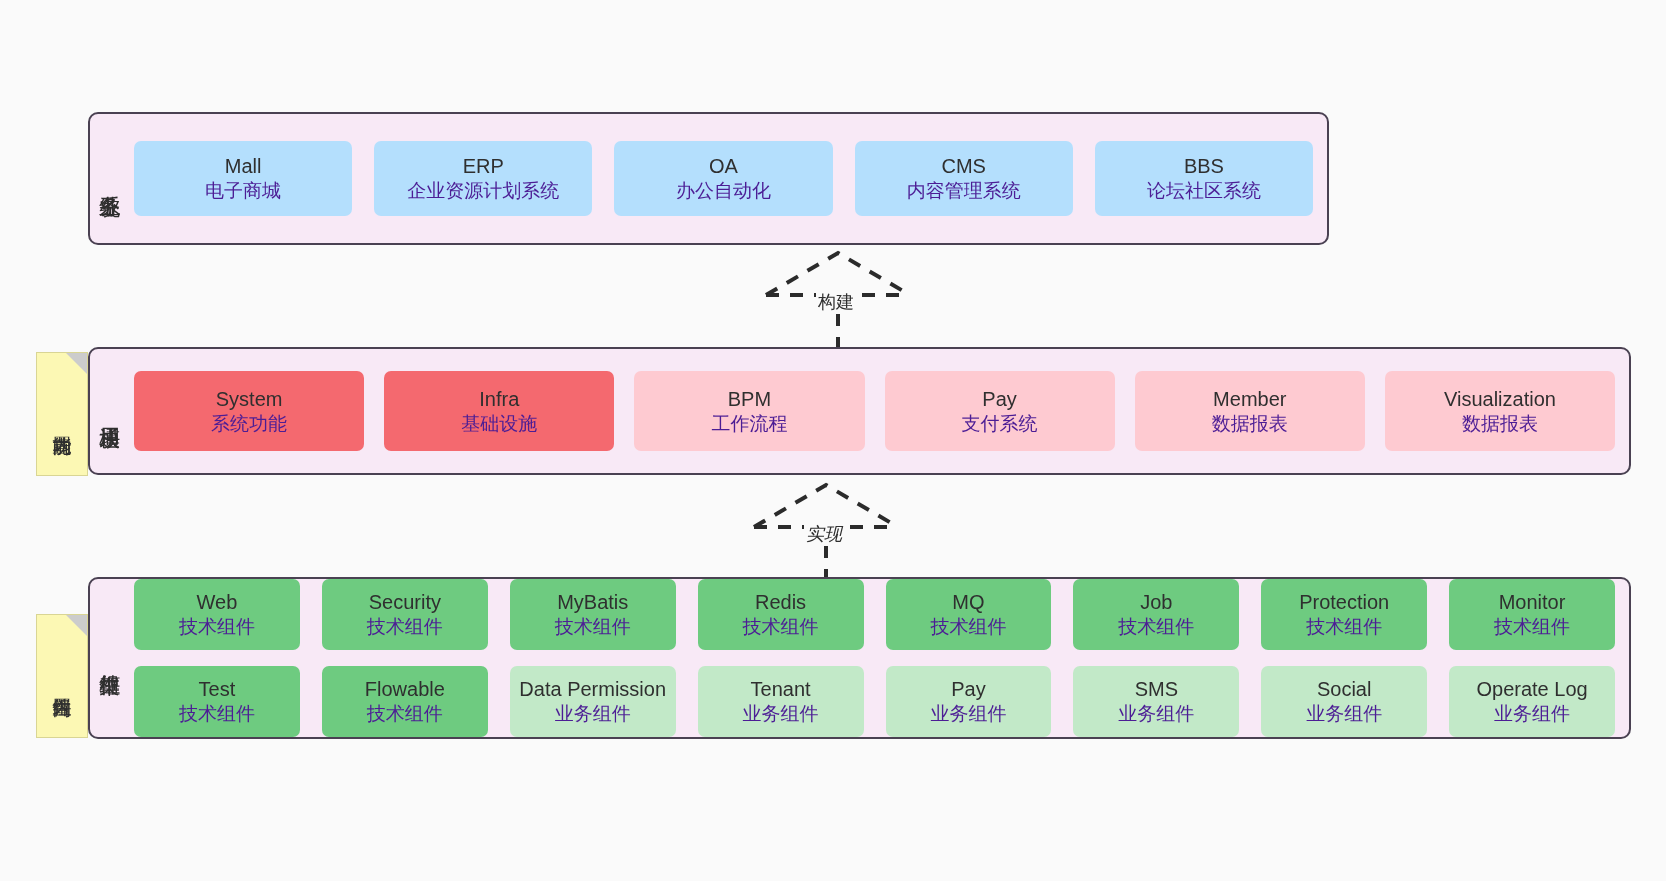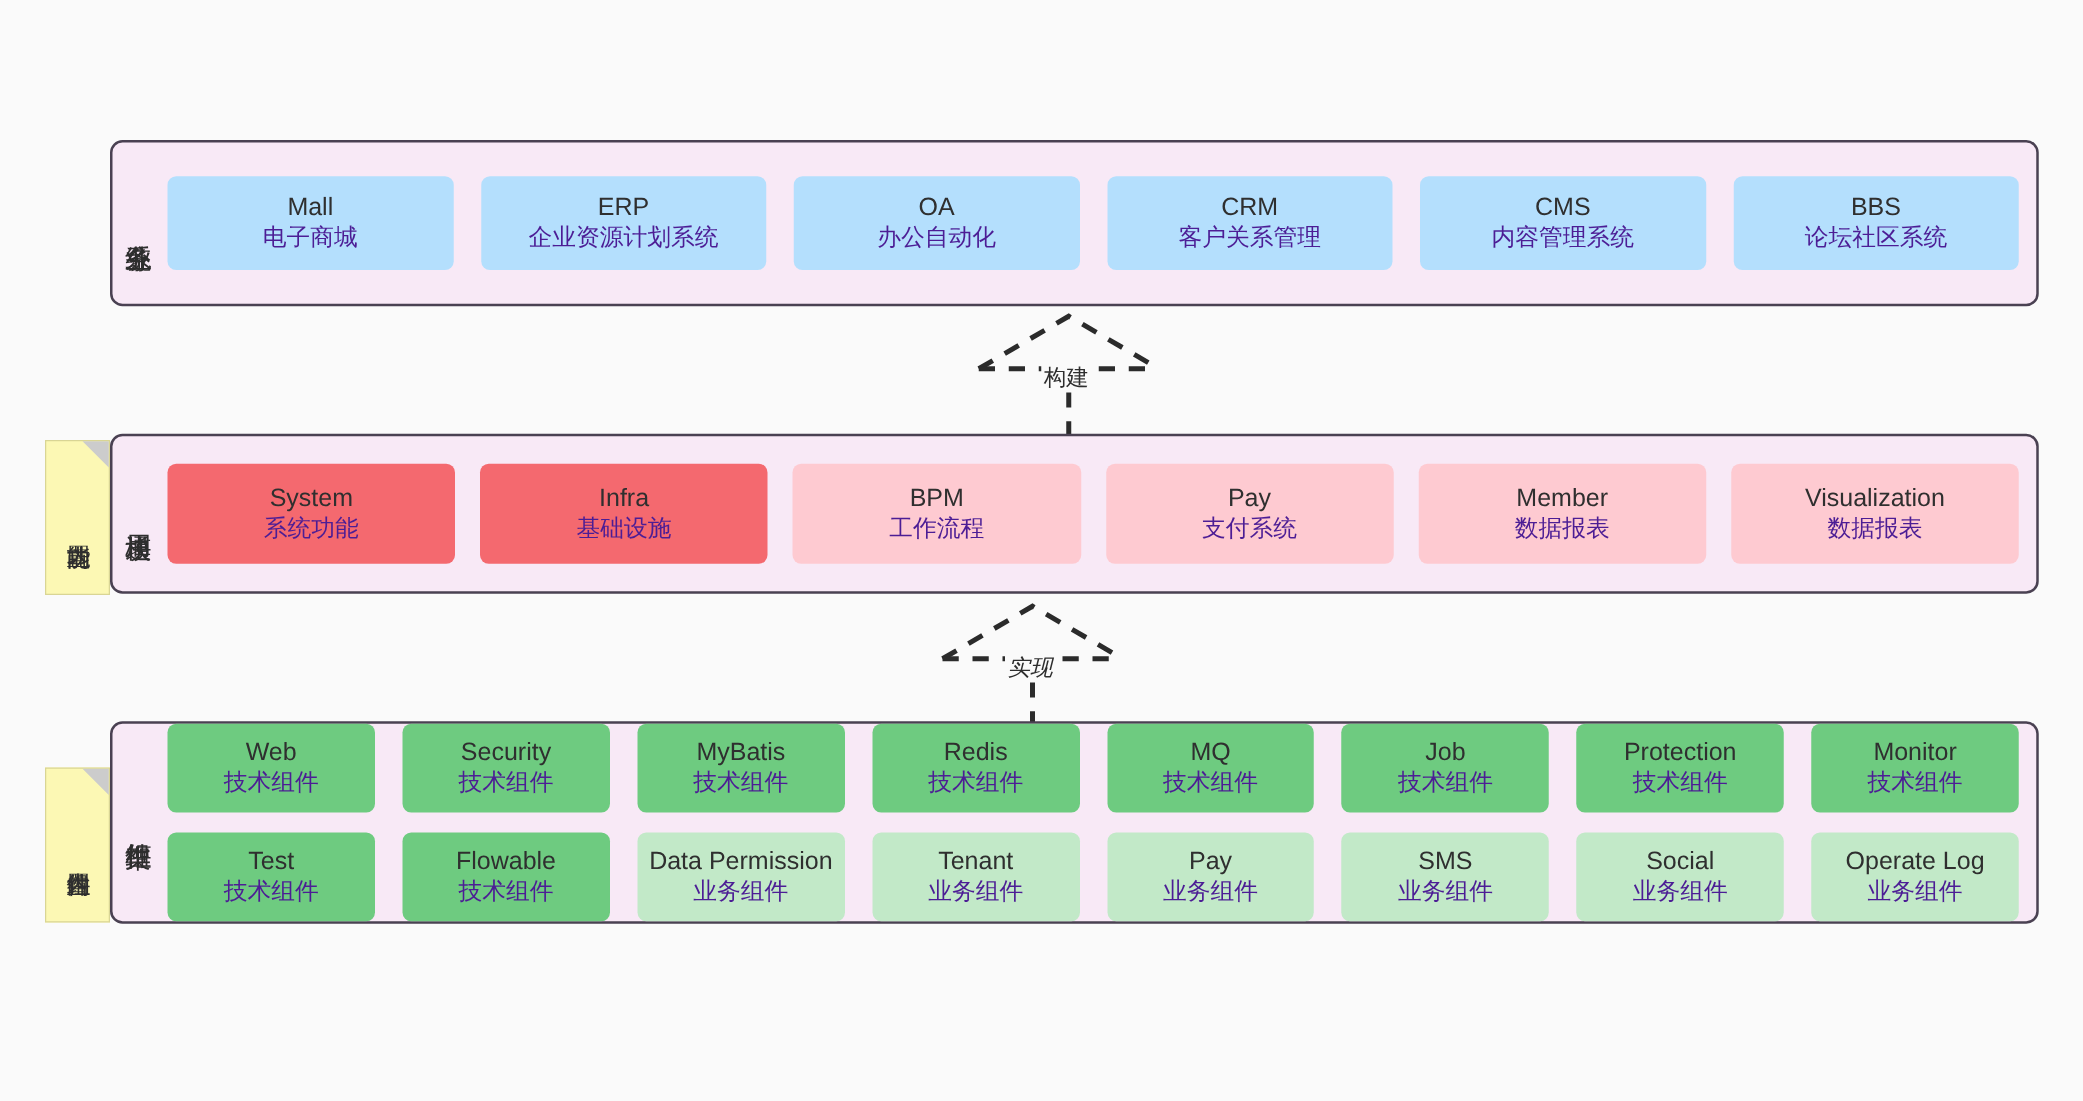--- a/index.html
+++ b/index.html
@@ -90,21 +90,21 @@
   }
 
   
   .c-blue       { background: #b4dffd; }
   .c-red        { background: #f4696f; }
   .c-pink       { background: #fecad1; }
   .c-green      { background: #6ecb80; }
   .c-lightgreen { background: #c2e9c8; }
 
   
-  #layer-business   { left: 88px;  top: 112px; width: 1543px; height: 133px; }
+  #layer-business   { left: 88px;  top: 112px; width: 1241px; height: 133px; }
   #layer-business .row  { height: 75px; }
 
   #layer-common     { left: 88px;  top: 347px; width: 1543px; height: 128px; }
   #layer-common .row    { height: 80px; gap: 20px; }
 
   #layer-framework  { left: 88px;  top: 577px; width: 1543px; height: 162px; }
   #layer-framework .row { height: 79px; }
 
   
   .note {
@@ -146,21 +146,21 @@
   .connector svg { display: block; overflow: visible; }
   .conn-label {
     position: absolute;
     font-size: 18px;
     color: #2e2e2e;
     background: #fafafa;
     padding: 0 2px;
     white-space: nowrap;
     user-select: none;
   }
-  #conn-build      { left: 765px; top: 250px; width: 180px; height: 100px; }
+  #conn-build      { left: 748px; top: 250px; width: 180px; height: 100px; }
   #conn-build .conn-label   { left: 68px; top: 40px; }
   #conn-implement  { left: 736px; top: 482px; width: 180px; height: 100px; font-style: italic; }
   #conn-implement .conn-label { left: 68px; top: 40px; }
 </style>
 </head>
 <body>
 
 <div id="canvas">
 
   <div class="layer" id="layer-business">
@@ -171,24 +171,20 @@
           <span class="en">Mall</span>
           <span class="cn">电子商城</span>
         </div>
         <div class="card c-blue">
           <span class="en">ERP</span>
           <span class="cn">企业资源计划系统</span>
         </div>
         <div class="card c-blue">
           <span class="en">OA</span>
           <span class="cn">办公自动化</span>
-        </div>
-        <div class="card c-blue">
-          <span class="en">CRM</span>
-          <span class="cn">客户关系管理</span>
         </div>
         <div class="card c-blue">
           <span class="en">CMS</span>
           <span class="cn">内容管理系统</span>
         </div>
         <div class="card c-blue">
           <span class="en">BBS</span>
           <span class="cn">论坛社区系统</span>
         </div>
       </div>

